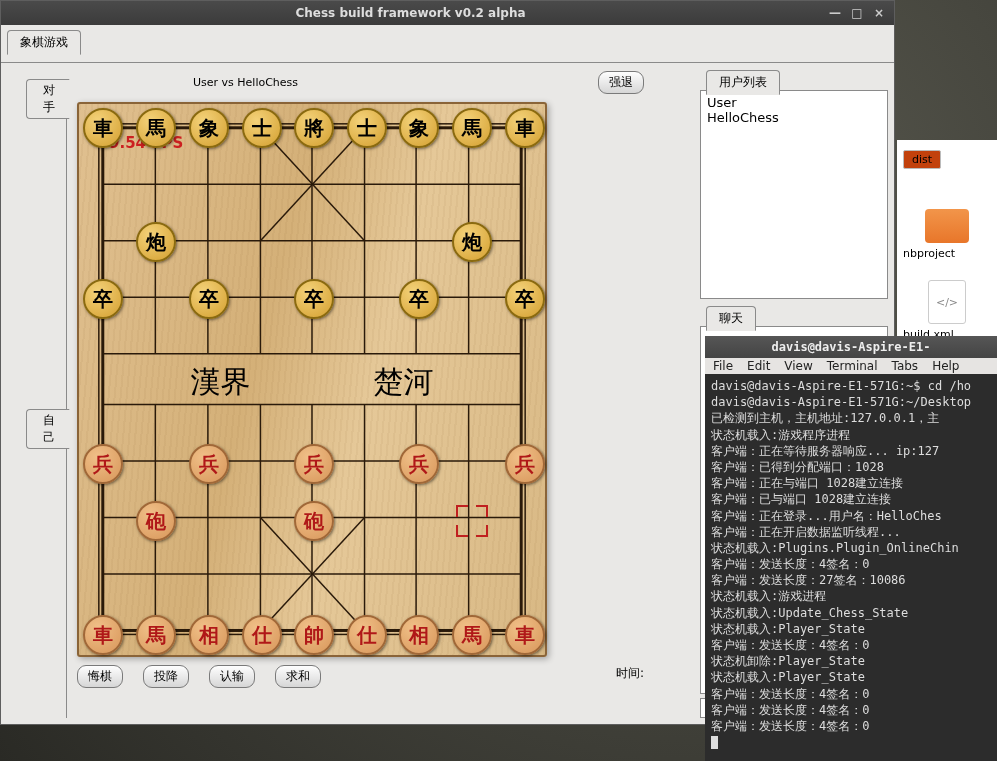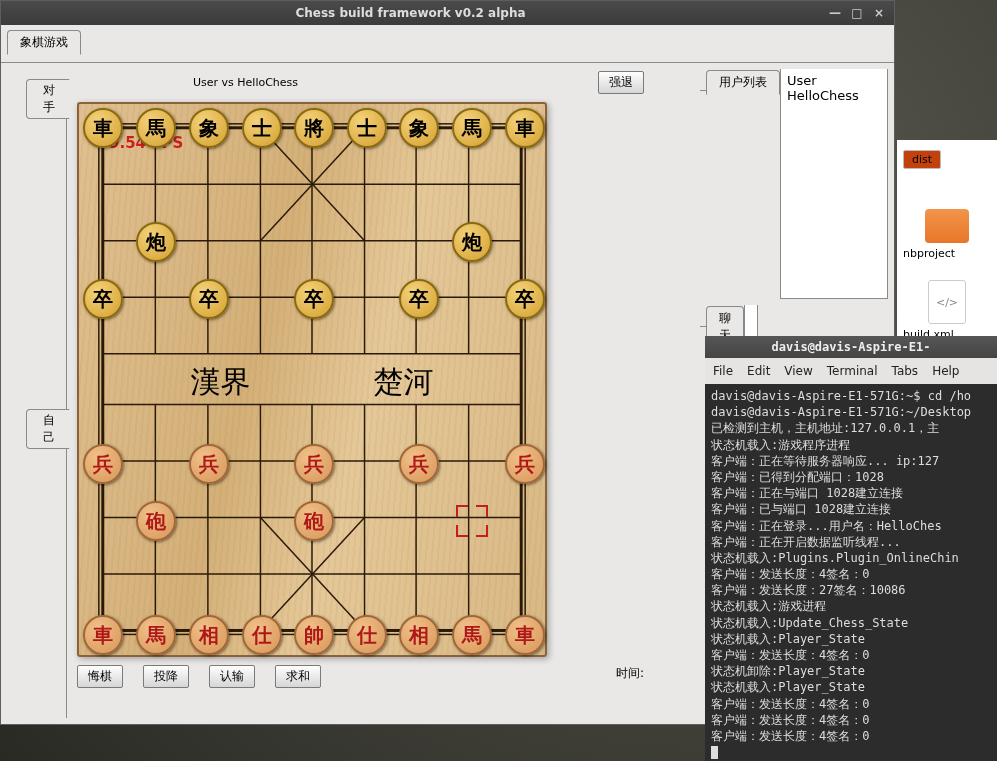--- a/index.html
+++ b/index.html
@@ -134,21 +134,21 @@
     align-items: center;
     gap: 8px;
     padding: 2px 4px;
   }
   .game-header .vs { flex: 1; padding-left: 116px; font-size: 11px; }
 
   .btn {
     padding: 2px 10px;
     background: linear-gradient(#fefefe, #d6d6d6);
     border: 1px solid #7a7a7a;
-    border-radius: 2px;
+    border-radius: 9px;
     font-size: 12px;
     font-family: Liberation Serif, serif;
   }
 
   .board-wrap {
     background: linear-gradient(105deg, #e0c090 0%, #d4b078 40%, #e5c898 60%, #d8b884 100%);
     border: 2px solid #8a6438;
     border-radius: 3px;
     position: relative;
     width: 470px;
@@ -231,21 +231,21 @@
 
   .right-col {
     flex: 1;
     display: flex;
     flex-direction: column;
     gap: 6px;
     min-width: 0;
   }
   .panel {
     display: flex;
-    flex-direction: row;
+    flex-direction: column;
     padding-left: 46px;
   }
   .panel .tabhdr {
     height: 22px;
     border-bottom: 1px solid #8a8a8a;
     padding-left: 6px;
   }
   .panel .body {
     flex: 1;
     background: #fff;
@@ -275,21 +275,21 @@
     color: #ddd;
     font-family: "DejaVu Sans Mono", monospace;
     font-size: 12px;
     display: flex;
     flex-direction: column;
   }
   .term .titlebar { background: linear-gradient(#565656,#444); height:22px; color:#eee; }
   .term .menubar {
     background: #e6e4e2;
     color: #222;
-    height: 26px;
+    height: 16px;
     display: flex;
     gap: 14px;
     padding: 0 8px;
     align-items: center;
     font-family: "DejaVu Sans", sans-serif;
     font-size: 12px;
   }
   .term pre {
     flex: 1;
     padding: 4px 6px;

